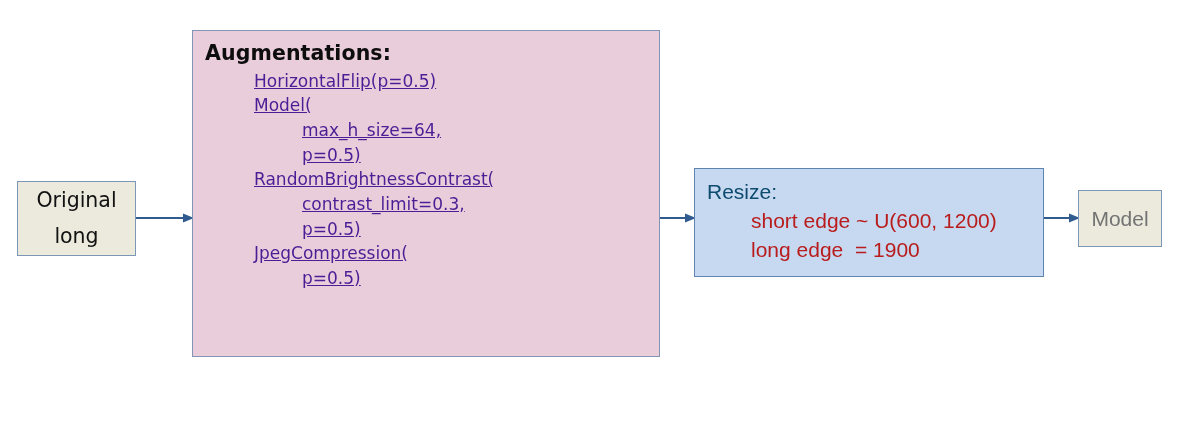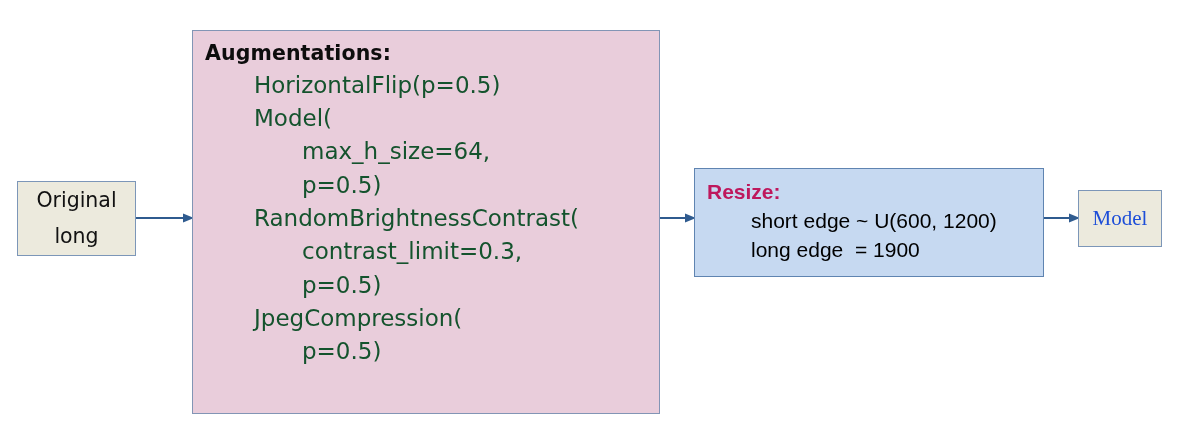--- a/index.html
+++ b/index.html
@@ -41,81 +41,82 @@
     line-height: 1.32;
     gap: 9px;
   }
   #node-original .ln { display: block; }
 
   
   #node-augment {
     left: 192px;
     top: 30px;
     width: 468px;
-    height: 384px;
+    height: 327px;
     background: #E9CDDB;
     border-color: #8295B5;
     justify-content: flex-start;
     padding: 8px 0 0 12px;
   }
   #node-augment .head {
     font-size: 20.5px;
     font-weight: bold;
     color: #0d0d0d;
     line-height: 1.45;
     letter-spacing: 0.1px;
   }
   #node-augment .ln {
-    font-size: 23px;
-    color: #14532d;
+    font-size: 17px;
+    color: #4c1d95;
     line-height: 1.45;
     white-space: pre;
+    text-decoration: underline;
   }
   .ind1 { padding-left: 49px; }
   .ind2 { padding-left: 97px; }
 
   
   #node-resize {
     left: 694px;
     top: 168px;
     width: 350px;
     height: 109px;
     background: #C6D9F1;
     border-color: #5F84B1;
     justify-content: flex-start;
     padding: 9px 0 0 12px;
     font-family: "Liberation Sans", sans-serif;
   }
   #node-resize .head {
     font-size: 21px;
-    font-weight: bold;
-    color: #be185d;
+    font-weight: normal;
+    color: #0c4a6e;
     line-height: 1.38;
   }
   #node-resize .ln {
     font-size: 21px;
-    color: #000000;
+    color: #b91c1c;
     line-height: 1.38;
     white-space: pre;
     padding-left: 44px;
   }
 
   
   #node-model {
     left: 1078px;
     top: 190px;
     width: 84px;
     height: 57px;
     background: #ECEADD;
     border-color: #7C96B8;
     align-items: center;
     text-align: center;
-    font-family: Liberation Serif, serif;
+    font-family: Liberation Sans, sans-serif;
     font-size: 21px;
-    color: #1d4ed8;
+    color: #737373;
   }
 
   
   .arrow {
     position: absolute;
     height: 12px;
     display: block;
   }
   .arrow svg { display: block; overflow: visible; }
 

